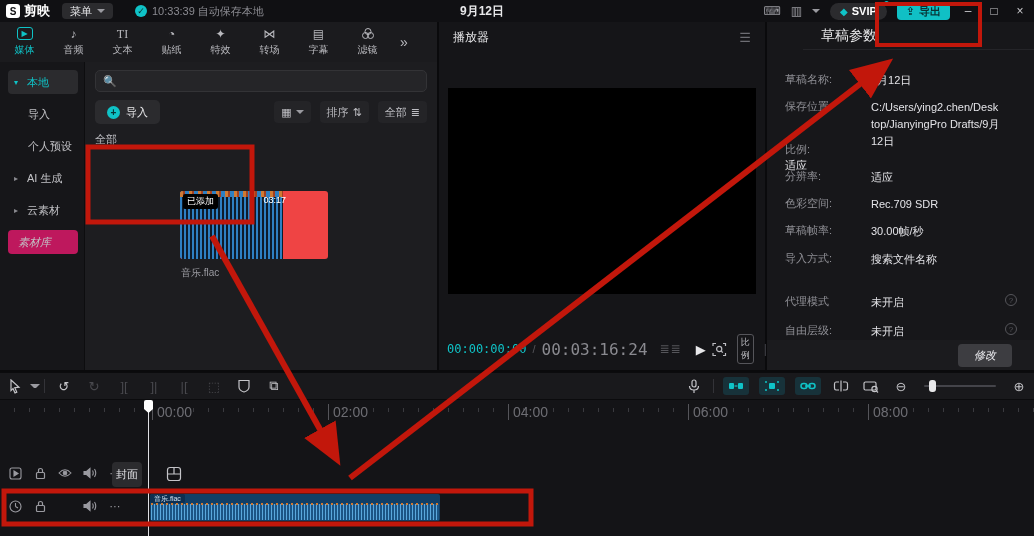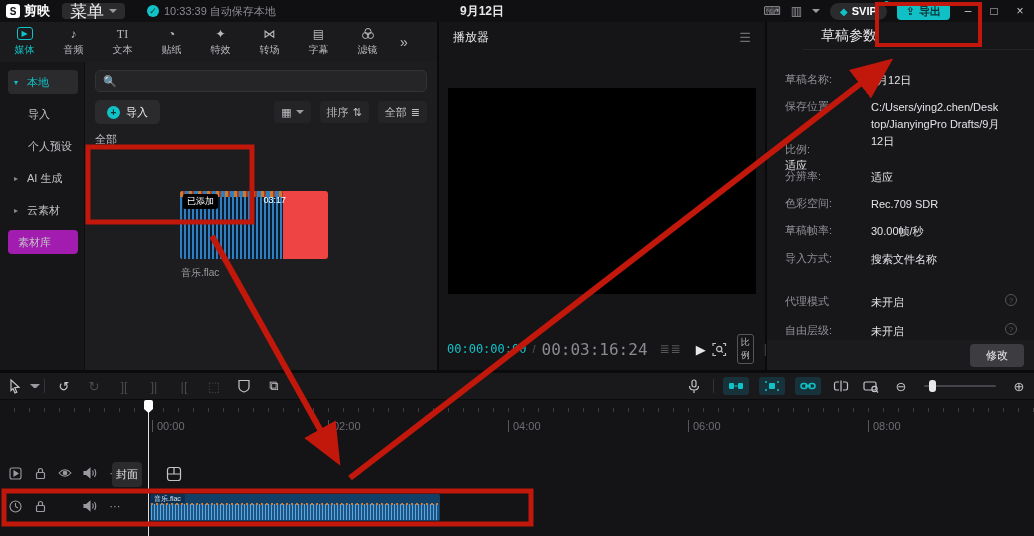--- a/index.html
+++ b/index.html
@@ -4,21 +4,21 @@
 <style>
   * { margin:0; padding:0; box-sizing:border-box; }
   html,body { background:#000; }
   body { font-family:"Liberation Sans","DejaVu Sans",sans-serif; }
   #app { position:relative; width:1034px; height:536px; background:#0a0a0c; overflow:hidden; color:#d8d8dc; font-size:12px; }
 
   
   .titlebar { position:absolute; left:0; top:0; width:1034px; height:22px; background:#101013; display:flex; align-items:center; }
   .logo { display:flex; align-items:center; gap:4px; margin-left:6px; font-weight:bold; color:#fff; font-size:13px; }
   .logo-mark { width:14px; height:14px; background:#fff; color:#101013; border-radius:3px; font-size:10px; font-weight:bold; display:flex; align-items:center; justify-content:center; }
-  .menu-btn { margin-left:12px; background:#2b2b2e; border-radius:4px; height:16px; padding:0 8px; display:flex; align-items:center; gap:5px; color:#e8e8ea; font-size:17px; }
+  .menu-btn { margin-left:12px; background:#2b2b2e; border-radius:4px; height:16px; padding:0 8px; display:flex; align-items:center; gap:5px; color:#e8e8ea; font-size:11px; }
   .caret { width:0; height:0; border-left:4px solid transparent; border-right:4px solid transparent; border-top:4px solid #9a9aa0; }
   .autosave { display:flex; align-items:center; gap:5px; margin-left:22px; color:#8a8a90; font-size:11px; }
   .check-circle { width:12px; height:12px; border-radius:50%; background:#0fc3c7; color:#083032; font-size:9px; display:flex; align-items:center; justify-content:center; font-weight:bold; }
   .doc-title { position:absolute; left:460px; top:3px; color:#e8e8ea; font-size:12px; font-weight:bold; }
   .tb-icons { position:absolute; right:0; top:0; height:22px; display:flex; align-items:center; gap:10px; padding-right:6px; }
   .tb-ic { color:#9a9aa0; font-size:12px; }
   .svip-btn { background:#2b2b2e; border-radius:9px; height:17px; padding:0 10px; display:flex; align-items:center; gap:4px; color:#fff; font-weight:bold; font-size:11px; position:relative; }
   .svip-dot { position:absolute; right:-2px; top:-2px; width:5px; height:5px; border-radius:50%; background:#0fc3c7; }
   .diamond { color:#0fc3c7; font-size:10px; }
   .export-btn { background:#10c0c5; border-radius:4px; height:17px; padding:0 9px; display:flex; align-items:center; gap:4px; color:#083436; font-weight:bold; font-size:11px; }
@@ -37,21 +37,21 @@
   .nav-item.active { color:#0fc3c7; }
   .nic-box { border:1px solid currentColor; border-radius:3px; width:16px; height:13px; font-size:8px; display:flex; align-items:center; justify-content:center; }
   .nav-more { margin-left:8px; color:#b9b9be; font-size:14px; }
 
   
   .subbar { position:absolute; left:0; top:40px; width:85px; height:308px; background:#161619; border-right:1px solid #0d0d0f; }
   .sb-item { display:flex; align-items:center; gap:5px; height:24px; margin:8px 6px 8px 8px; padding-left:6px; border-radius:4px; color:#c2c2c6; font-size:11px; }
   .sb-item .sb-caret { font-size:8px; color:#8a8a90; width:8px; }
   .sb-item.active { background:#2b2b2e; color:#0fc3c7; }
   .sb-item.active .sb-caret { color:#0fc3c7; }
-  .sb-item.boxed { background:#a21caf; }
+  .sb-item.boxed { background:#be185d;font-style:italic; }
 
   
   .media-content { position:absolute; left:85px; top:40px; width:352px; height:308px; background:#1d1d20; }
   .search-box { position:absolute; left:10px; top:8px; width:332px; height:22px; background:#252528; border:1px solid #333336; border-radius:5px; display:flex; align-items:center; padding:0 7px; gap:5px; }
   .search-box input { background:transparent; border:none; outline:none; color:#bdbdc2; font-size:11px; width:100%; font-family:inherit; }
   .search-box input::placeholder { color:#6d6d73; }
   .sicon { color:#7a7a80; font-size:11px; }
   .ctrl-row { position:absolute; left:10px; top:38px; width:332px; height:24px; display:flex; align-items:center; }
   .import-btn { background:#2b2b2e; border-radius:5px; height:24px; padding:0 12px; display:flex; align-items:center; gap:6px; color:#e8e8ea; font-size:11px; }
   .plus-circle { width:13px; height:13px; border-radius:50%; background:#0fc3c7; color:#083436; font-size:10px; font-weight:bold; display:flex; align-items:center; justify-content:center; line-height:13px; }
@@ -82,40 +82,40 @@
   .pp-right { margin-left:auto; display:flex; align-items:center; gap:10px; color:#bdbdc2; }
   .ratio-btn { border:1px solid #55555a; border-radius:3px; font-size:9px; padding:1px 3px; color:#bdbdc2; }
   .pp-div { color:#44444a; }
 
   
   .dp-header { position:absolute; left:0; top:0; width:100%; height:28px; border-bottom:1px solid #242428; display:flex; align-items:center; padding:0 18px; color:#e8e8ea; font-size:14px;margin-left:36px; }
   .dp-field { position:absolute; left:18px; width:240px; display:flex; }
   .dp-label { width:86px; color:#8f8f95; font-size:11px; flex:none; }
   .dp-value { color:#e4e4e8; font-size:11px; width:130px; line-height:1.55; word-break:break-all; }
   .help-ic { position:absolute; right:8px; top:0; width:12px; height:12px; border:1px solid #55555a; border-radius:50%; color:#55555a; font-size:8px; display:flex; align-items:center; justify-content:center; }
-  .dp-footer { position:absolute; left:0; bottom:0; width:100%; height:30px; background:#1b1b1e; display:flex; align-items:center; justify-content:flex-end; padding-right:10px; }
+  .dp-footer { position:absolute; left:0; bottom:0; width:100%; height:30px; background:#1b1b1e; display:flex; align-items:center; justify-content:flex-end; padding-right:22px;font-style:italic; }
   .modify-btn { background:#3d3d41; color:#ececf0; border-radius:4px; font-size:11px; padding:4px 16px; }
 
   
   .tl-toolbar { position:absolute; left:0; top:372px; width:1034px; height:28px; background:#19191c; border-top:1px solid #0b0b0d; border-bottom:1px solid #0b0b0d; display:flex; align-items:center; }
   .tt-ic { width:30px; text-align:center; color:#c4c4c8; font-size:13px; flex:none; }
   .tt-ic.dim { color:#48484d; }
   .tt-div { width:1px; height:14px; background:#333338; margin:0 4px; flex:none; }
   .tt-caret { width:10px; flex:none; }
   .tt-right { margin-left:auto; display:flex; align-items:center; }
   .toggle-box { width:26px; height:18px; background:#17323a; border-radius:3px; margin:0 5px; display:flex; align-items:center; justify-content:center; flex:none; }
   .zoom-slider { width:72px; height:2px; background:#44444a; border-radius:1px; margin:0 8px; position:relative; flex:none; }
   .zoom-handle { position:absolute; left:5px; top:-5px; width:7px; height:12px; background:#e8e8ea; border-radius:3px; }
 
   
   .timeline { position:absolute; left:0; top:400px; width:1034px; height:136px; background:#141417; }
   .ruler { position:absolute; left:0; top:0; width:1034px; height:18px;
     background:repeating-linear-gradient(90deg,#3a3a3f 0 1px,transparent 1px 15px);
     background-position:148px 0; background-size:auto 4px; background-repeat:repeat-x; background-position-y:8px; }
-  .ruler-label { position:absolute; top:4px; color:#6d6d73; font-size:11px;margin-top:16px; }
+  .ruler-label { position:absolute; top:4px; color:#6d6d73; font-size:14px; }
   .ruler-label::before { content:""; border-left:1px solid #55555a; margin-right:4px; }
   .playhead-line { position:absolute; left:148px; top:0; width:1px; height:136px; background:#e0e0e4; }
   .playhead-head { position:absolute; left:144px; top:0; width:9px; height:13px; background:#fff; border-radius:2px; clip-path:polygon(0 0,100% 0,100% 70%,50% 100%,0 70%); }
 
   .track-head { position:absolute; display:flex; align-items:center; gap:11px; left:8px; color:#9a9aa0; }
   .th-ic { width:14px; height:14px; display:flex; align-items:center; justify-content:center; font-size:11px; color:#9a9aa0; }
   .cover-btn { position:absolute; left:112px; top:462px; width:30px; height:25px; background:#2b2b2e; border-radius:4px; color:#e4e4e8; font-size:11px; display:flex; align-items:center; justify-content:center; }
   .film-ic { position:absolute; left:166px; top:466px; color:#c4c4c8; }
 
   .audio-clip { position:absolute; left:150px; top:494px; width:290px; height:27px; background:#123f66; border-radius:2px; overflow:hidden; }

